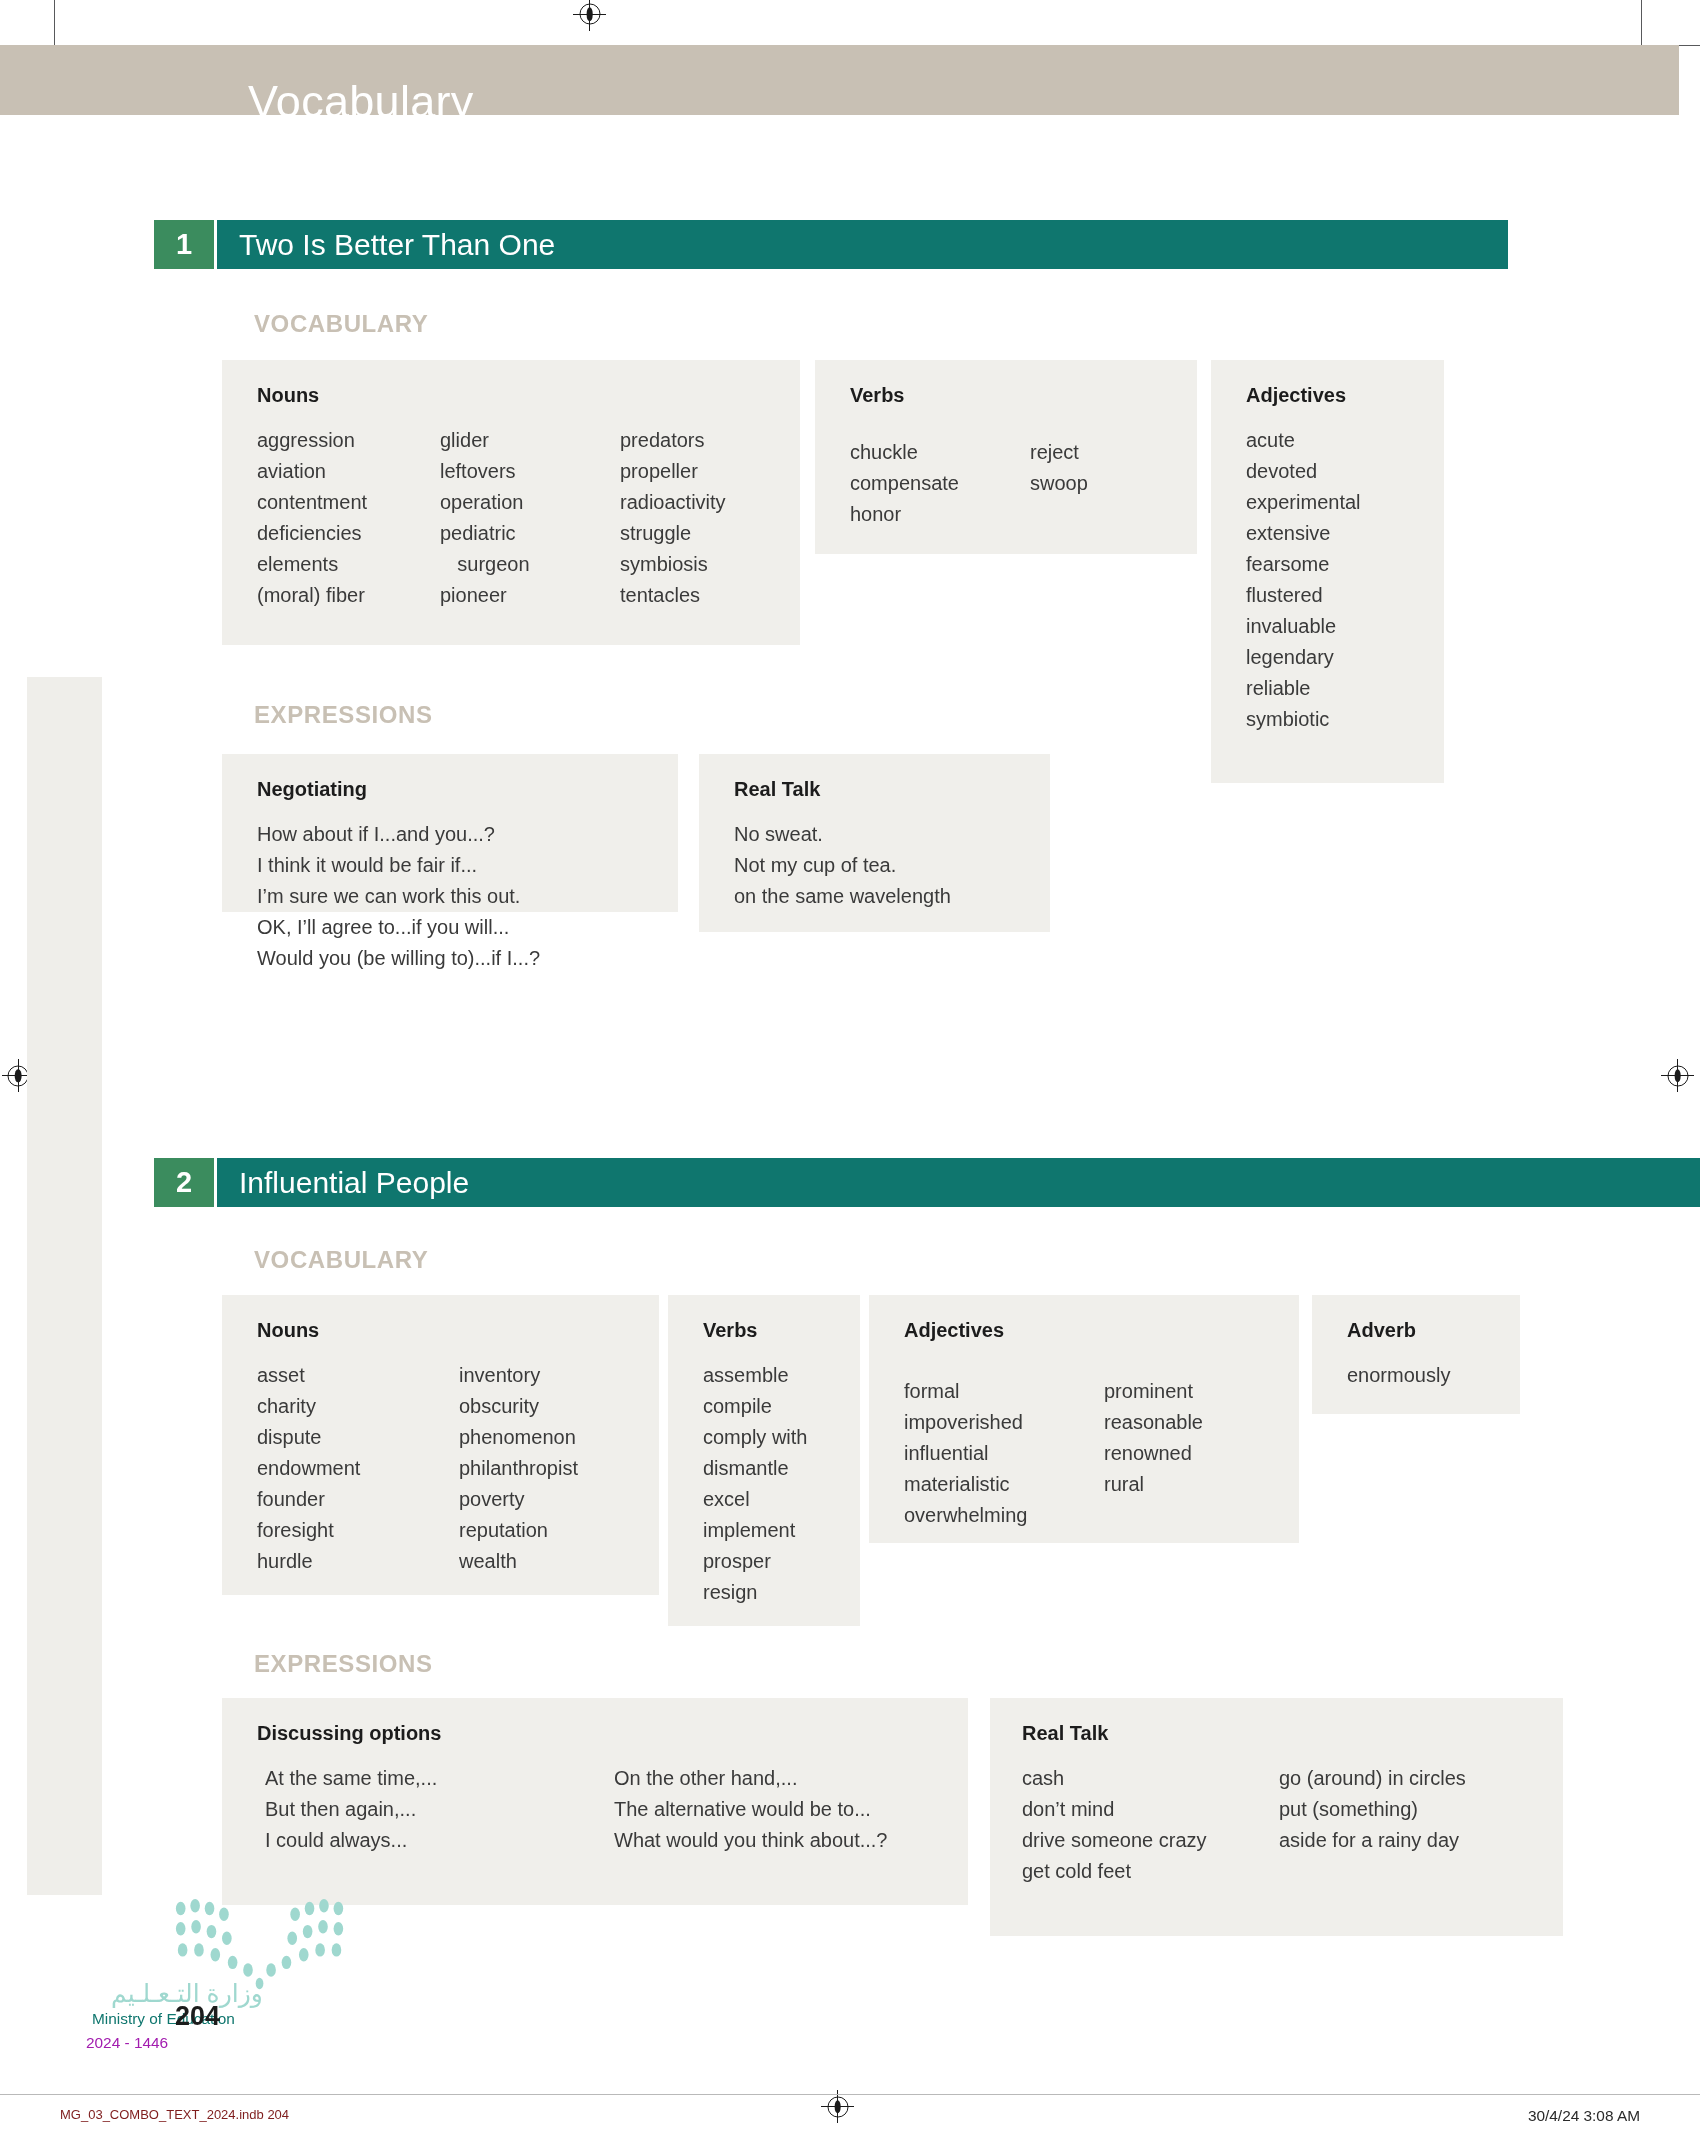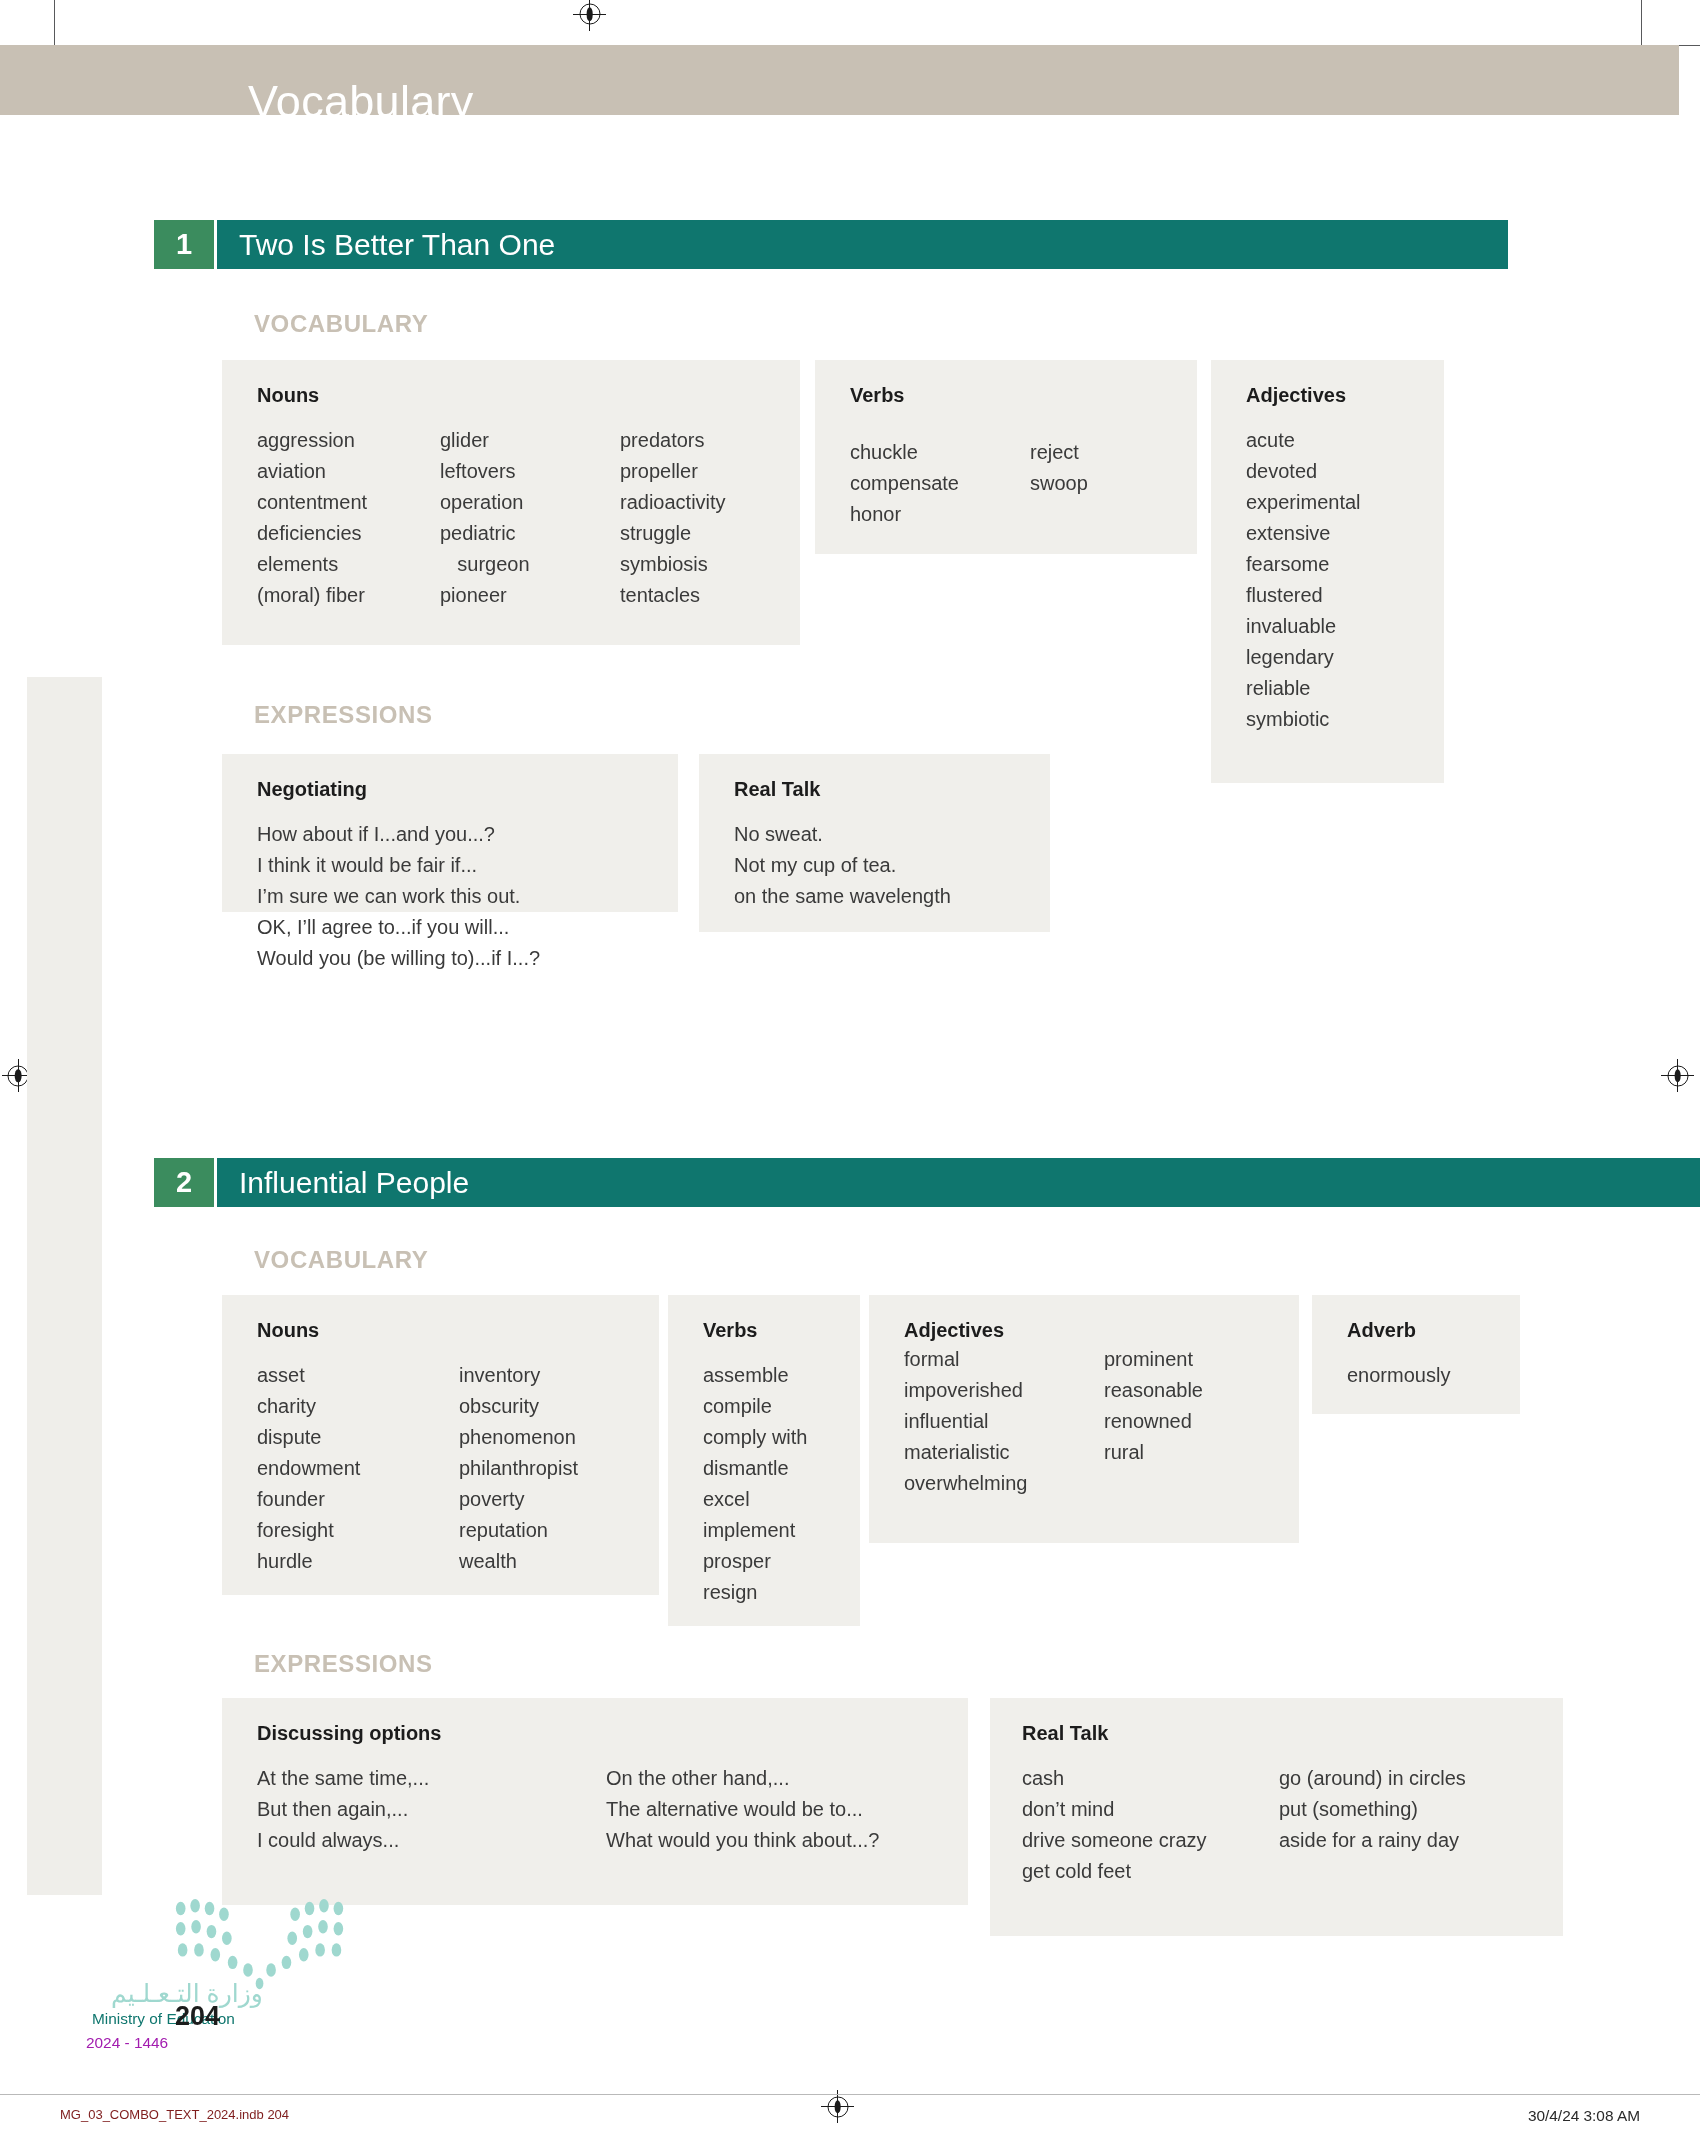--- a/index.html
+++ b/index.html
@@ -425,21 +425,21 @@
       <span>dismantle</span>
       <span>excel</span>
       <span>implement</span>
       <span>prosper</span>
       <span>resign</span>
     </div>
   </div>
 
   <div class="box" style="left:869px; top:1295px; width:430px; height:248px; padding:25px 0 0 35px;">
     <div class="box-title">Adjectives</div>
-    <div class="cols" style="margin-top:4px;">
+    <div class="cols" style="margin-top:36px;">
       <div class="col" style="width:200px;">
         <span>formal</span>
         <span>impoverished</span>
         <span>influential</span>
         <span>materialistic</span>
         <span>overwhelming</span>
       </div>
       <div class="col">
         <span>prominent</span>
         <span>reasonable</span>
@@ -454,21 +454,21 @@
     <div class="wlist col" style="margin-top:20px;">
       <span>enormously</span>
     </div>
   </div>
 
   <div class="kicker" style="left:254px; top:1650px;">EXPRESSIONS</div>
 
   <div class="box" style="left:222px; top:1698px; width:746px; height:207px; padding:25px 0 0 35px;">
     <div class="box-title">Discussing options</div>
     <div class="cols" style="margin-top:20px;">
-      <div class="col" style="width:349px;">
+      <div class="col" style="width:349px;margin-left:8px;">
         <span>At the same time,...</span>
         <span>But then again,...</span>
         <span>I could always...</span>
       </div>
       <div class="col">
         <span>On the other hand,...</span>
         <span>The alternative would be to...</span>
         <span>What would you think about...?</span>
       </div>
     </div>

